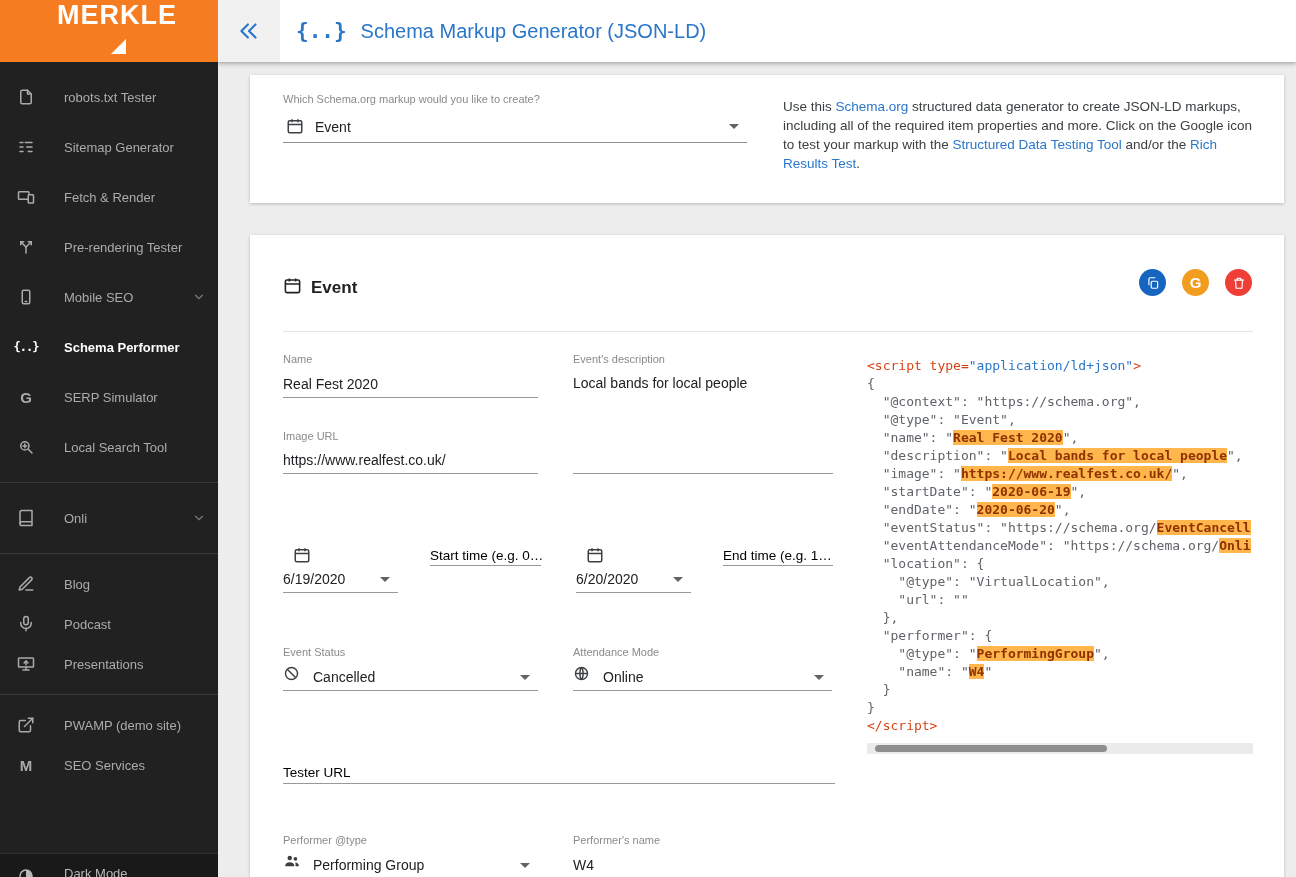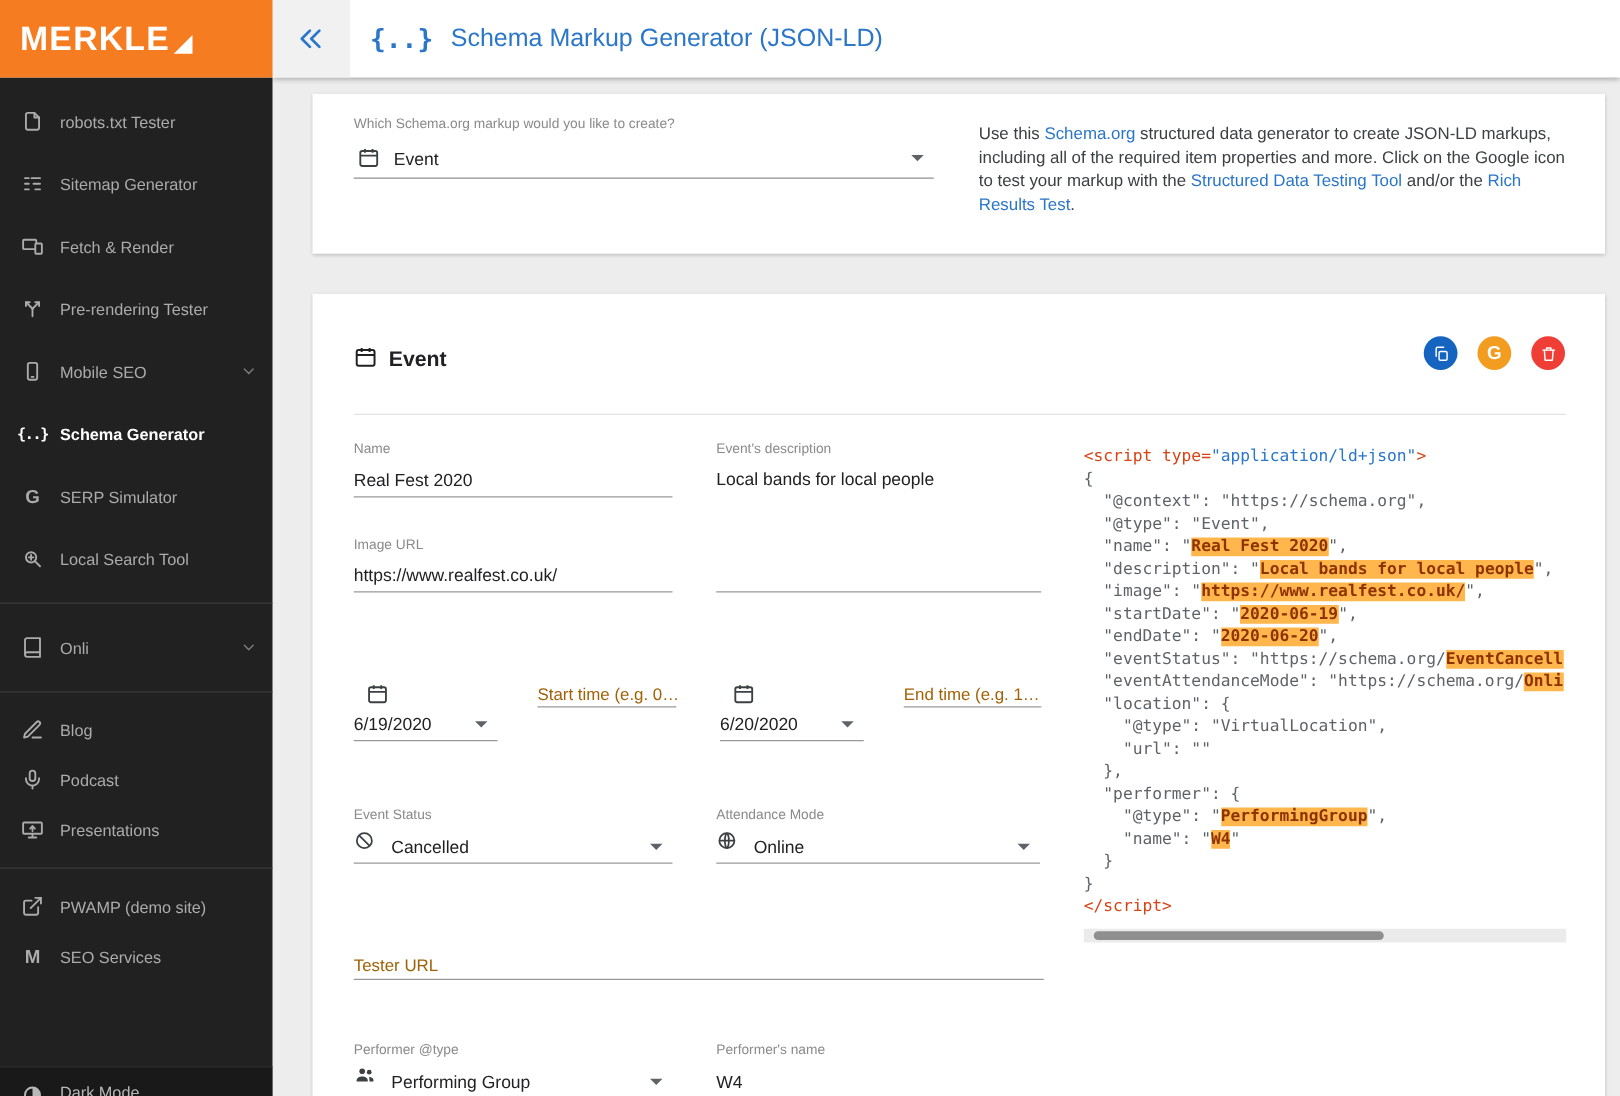--- a/index.html
+++ b/index.html
@@ -2,38 +2,38 @@
 <html><head>
 <meta charset="utf-8">
 <style>
   * { margin:0; padding:0; box-sizing:border-box; }
   body { background:#d8d8d8; font-family:"Liberation Sans", sans-serif; }
   .page { position:relative; width:1296px; height:877px; overflow:hidden; background:#ededed; }
   [data-interactable="true"] { cursor:pointer; }
 
   
   .logo { position:absolute; left:0; top:0; width:218px; height:62px; background:#f57c20; z-index:30;
-          display:flex; align-items:center; padding-left:16px; color:#fff; }
+          display:flex; align-items:center; padding-left:16px; color:#fff;flex-direction:column; }
   .logo-text { font-size:27px; font-weight:bold; letter-spacing:1px; }
   .logo-tri { width:0; height:0; border-left:15px solid transparent; border-bottom:15px solid #fff; margin-left:3px; margin-top:8px; }
   .header { position:absolute; left:218px; top:0; width:1078px; height:62px; background:#fff;
             box-shadow:0 2px 4px rgba(0,0,0,.28); z-index:20; display:flex; align-items:center; }
   .collapse-btn { width:62px; height:62px; background:#f1f1f1; display:flex; align-items:center; justify-content:center; }
   .braces { color:#2a76c9; font-family:"DejaVu Sans Mono", monospace; font-weight:bold; font-size:21px; margin-left:16px; }
   .header-title { color:#2a76c9; font-size:20px; margin-left:14px; white-space:nowrap;text-align:right; }
 
   
   .sidebar { position:absolute; left:0; top:62px; width:218px; height:815px; background:#212121; overflow:hidden; z-index:10; }
   .s-list { padding-top:10px; }
   .s-item { height:50px; display:flex; align-items:center; padding-left:16px; color:#ababab; font-size:13px; }
   .s-item.h40 { height:40px; }
   .s-item.active { color:#fff; font-weight:bold; }
   .s-ico { width:20px; height:20px; display:flex; align-items:center; justify-content:center; flex:0 0 20px; }
   .s-ico svg { width:18px; height:18px; }
-  .s-lab { margin-left:12px; white-space:nowrap; }
+  .s-lab { margin-left:28px; white-space:nowrap; }
   .s-chev { margin-left:auto; margin-right:12px; opacity:.65; display:flex; }
   .s-div { height:1px; background:#3a3a3a; margin:10px 0; }
   .ico-letter { font-size:15px; font-weight:bold; font-family:"Liberation Sans", sans-serif; }
   .ico-braces { font-size:12px; font-weight:bold; font-family:"DejaVu Sans Mono", monospace; letter-spacing:-1px; }
   .darkmode { position:absolute; left:0; top:791px; width:218px; height:86px; background:#191919;
               border-top:1px solid #2f2f2f; display:flex; align-items:flex-start; padding:12px 0 0 16px; color:#b8b8b8; font-size:13px; }
 
   
   .main { position:absolute; left:218px; top:62px; width:1078px; height:815px; }
   .card { position:absolute; background:#fff; box-shadow:0 1px 3px rgba(0,0,0,.22);margin-top:13px; }
@@ -57,21 +57,21 @@
   .circle-btn { width:27px; height:27px; border-radius:50%; display:flex; align-items:center; justify-content:center; color:#fff; }
   .btn-copy { background:#1565c0; }
   .btn-google { background:#f29d1f; font-size:15px; font-weight:bold; }
   .btn-delete { background:#ee3e36; }
   .c2-divider { position:absolute; left:33px; top:96px; width:970px; height:1px; background:#e4e4e4; }
 
   
   .fld { position:absolute; border-bottom:1px solid #999; }
   .fld .lab { position:absolute; left:0; top:0; font-size:11px; color:#8a8a8a; white-space:nowrap; }
   .fld .val { position:absolute; left:0; bottom:5px; font-size:14px; color:#202124; white-space:nowrap; }
-  .fld .val.ph { color:#a16207; font-size:13.5px; }
+  .fld .val.ph { color:#000000; font-size:13.5px; }
   .fld .dd { right:8px; bottom:10px; }
   .fld .lead-ico { position:absolute; left:0; bottom:4px; color:#3c4043; }
   .fld .lead-ico ~ .val { left:30px; }
   .f-name   { left:33px;  top:118px; width:255px; height:45px; }
   .f-desc   { left:323px; top:118px; width:260px; height:121px; }
   .f-desc .val { bottom:auto; top:22px; }
   .f-image  { left:33px;  top:195px; width:255px; height:44px; }
   .f-date1  { left:33px;  top:311px; width:115px; height:47px; }
   .f-date2  { left:326px; top:311px; width:115px; height:47px; }
   .date-cal { position:absolute; left:10px; top:0; color:#3c4043; }
@@ -172,21 +172,21 @@
         <span class="s-chev" data-interactable="false">
             <svg width="14" height="14" viewBox="0 0 24 24" fill="none" stroke="currentColor" stroke-width="2" stroke-linecap="round">
               <path d="M6 9l6 6 6-6"></path>
             </svg>
           </span>
       </div>
 
 
       <div class="s-item active" data-interactable="true">
         <span class="s-ico ico-braces" data-interactable="false">{..}</span>
-        <span class="s-lab" data-interactable="false">Schema Generator</span>
+        <span class="s-lab" data-interactable="false">Schema Performer</span>
       </div>
 
       <div class="s-item" data-interactable="true">
         <span class="s-ico ico-letter" data-interactable="false">G</span>
         <span class="s-lab" data-interactable="false">SERP Simulator</span>
       </div>
 
       <div class="s-item" data-interactable="true">
         <span class="s-ico" data-interactable="false">
             <svg viewBox="0 0 24 24" fill="none" stroke="currentColor" stroke-width="2" stroke-linecap="round">

